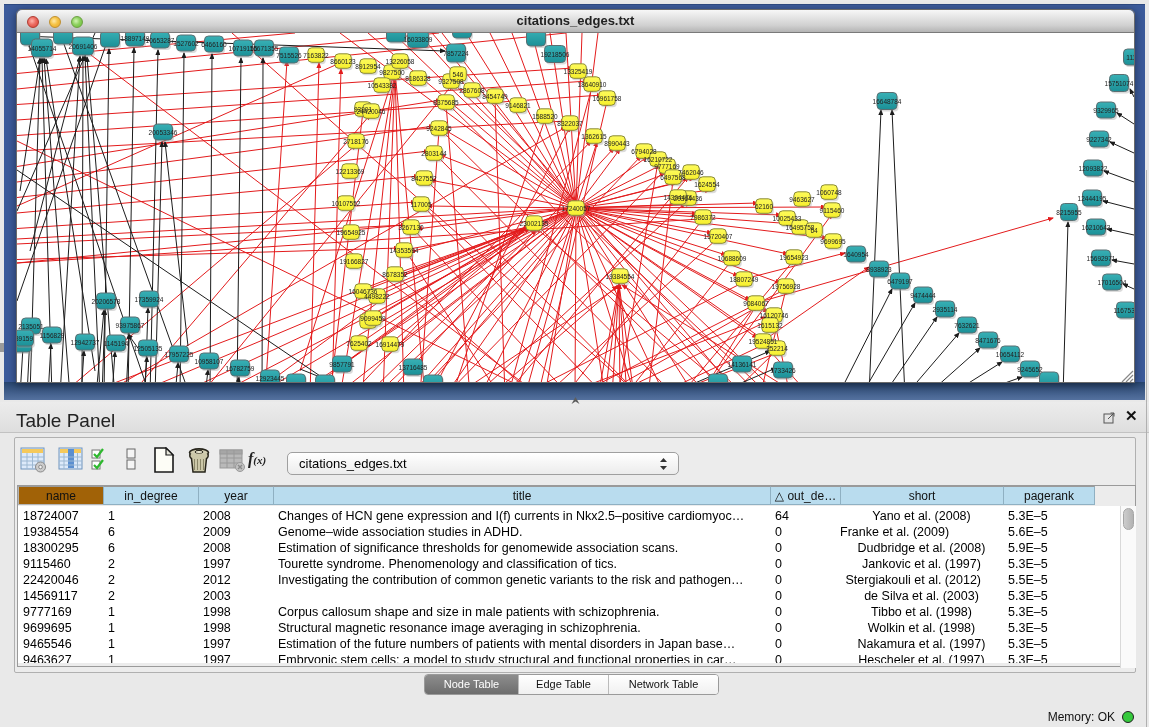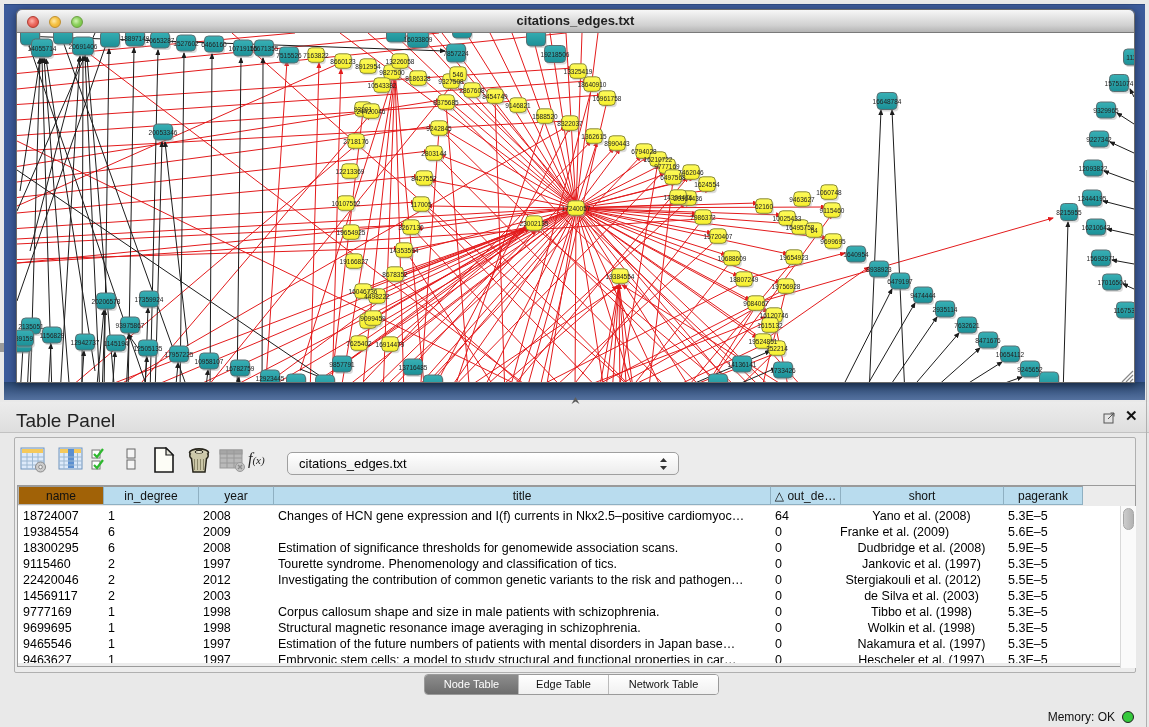--- a/index.html
+++ b/index.html
@@ -752,50 +752,51 @@
     <path d="M4.5 6.5 C3 8 4 11 5.5 11.5 L7 25 H19 L20.5 11.5 C22 11 23 8 21.5 6.5" fill="#ccc8a9" stroke="#26241a" stroke-width="1.5"></path>
     <path d="M8.5 12 V23 M11.5 12 V23 M14.5 12 V23 M17.5 12 V23" stroke="#8a8668"></path>
   </svg>
   <svg class="icon" style="left:204px" width="26" height="26" viewBox="0 0 26 26">
     <rect x="1" y="3" width="22" height="18" fill="#b9b9b9" stroke="#999"></rect>
     <rect x="1" y="3" width="22" height="4" fill="#a6a6a6" stroke="#999"></rect>
     <path d="M8 3 V21 M15 3 V21 M1 11 H23 M1 16 H23" stroke="#999"></path>
     <circle cx="21" cy="20" r="4.5" fill="#c2c2c2" stroke="#9a9a9a"></circle>
     <path d="M19 18 l4 4 M23 18 l-4 4" stroke="#8a8a8a" stroke-width="1.4"></path>
   </svg>
-  <div class="abs" style="left:233px;top:12px;font-size:16px;font-style:italic;font-weight:normal;color:#222;font-family:'Liberation Serif',serif">f<span style="font-size:11px">(x)</span></div>
+  <div class="abs" style="left:233px;top:12px;font-size:16px;font-style:italic;font-weight:bold;color:#222;font-family:'Liberation Serif',serif">f<span style="font-size:11px">(x)</span></div>
   <div id="combo">citations_edges.txt
     <svg class="abs" style="right:10px;top:4px" width="9" height="14" viewBox="0 0 9 14">
       <path d="M1 5 L4.5 1 L8 5 z" fill="#333"></path>
           <path d="M1 9 L4.5 13 L8 9 z" fill="#333"></path>
     </svg>
   </div>
 
   <div class="hcell" style="left:3px;width:85px;background:#a16207;border-left:1px solid #b5b5b5;border-bottom:1px solid #b5b5b5">name</div>
   <div class="hcell" style="left:88px;width:95px">in_degree</div>
   <div class="hcell" style="left:183px;width:75px">year</div>
   <div class="hcell" style="left:258px;width:497px">title</div>
   <div class="hcell" style="left:755px;width:70px">△ out_de…</div>
   <div class="hcell" style="left:825px;width:163px">short</div>
-  <div class="hcell" style="left:988px;width:80px;border-right:1px solid #8fb0c2">pagerank</div>
+  <div class="hcell" style="left:988px;width:92px;border-right:1px solid #8fb0c2">pagerank</div>
   <div class="abs" style="left:2px;top:47px;width:1119px;height:182px;border:1px solid #9a9a9a"></div>
   <div id="rows" class="rowsbg">
         <div class="row" style="top:2px">
           <span style="left:5px">18724007</span>
           <span style="left:90px">1</span>
           <span style="left:185px">2008</span>
           <span style="left:260px;width:492px" class="ell">Changes of HCN gene expression and I(f) currents in Nkx2.5–positive cardiomyoc…</span>
           <span style="left:757px">64</span>
           <span style="left:822px;width:163px;text-align:center">Yano et al. (2008)</span>
           <span style="left:990px">5.3E–5</span>
         </div>
         <div class="row" style="top:18px">
           <span style="left:5px">19384554</span>
           <span style="left:90px">6</span>
           <span style="left:185px">2009</span>
+          <span style="left:260px;width:492px" class="ell">Genome–wide association studies in ADHD.</span>
           <span style="left:757px">0</span>
           <span style="left:822px;width:163px;text-align:left">Franke et al. (2009)</span>
           <span style="left:990px">5.6E–5</span>
         </div>
         <div class="row" style="top:34px">
           <span style="left:5px">18300295</span>
           <span style="left:90px">6</span>
           <span style="left:185px">2008</span>
           <span style="left:260px;width:492px" class="ell">Estimation of significance thresholds for genomewide association scans.</span>
           <span style="left:757px">0</span>

